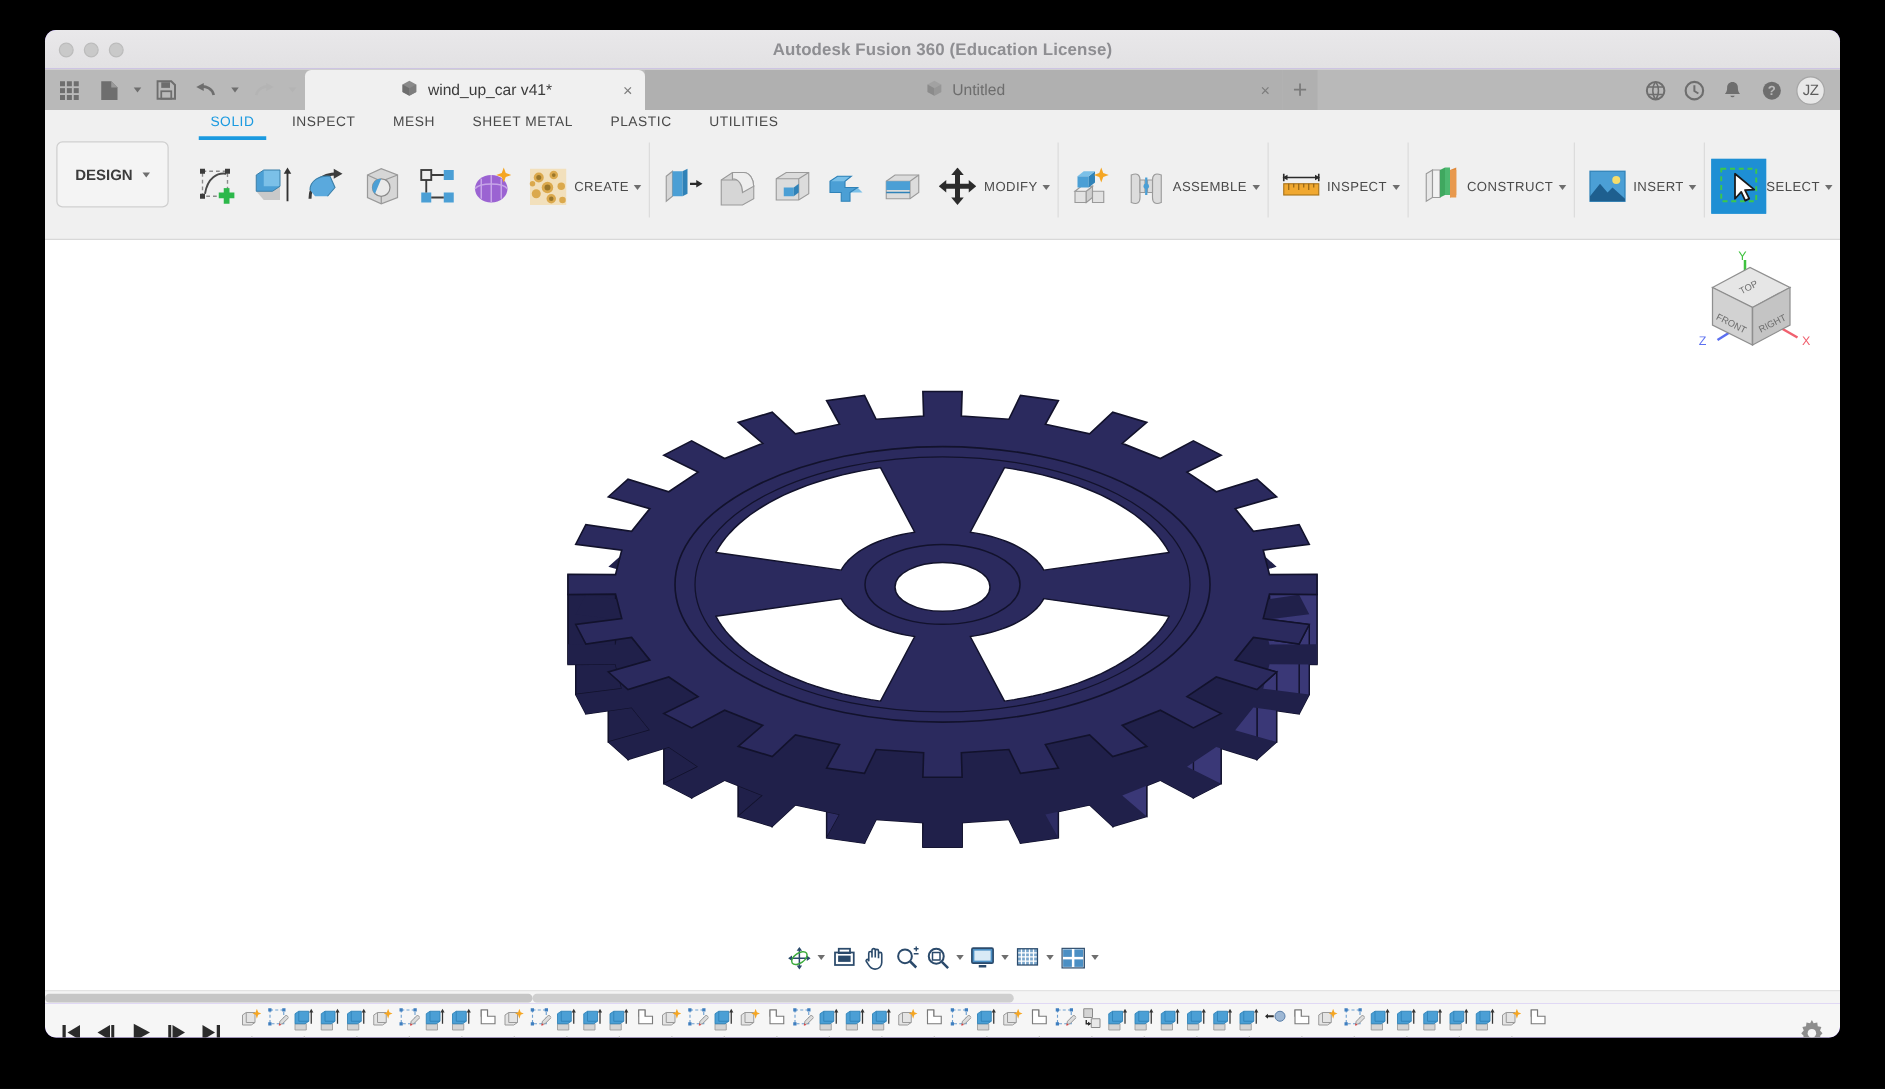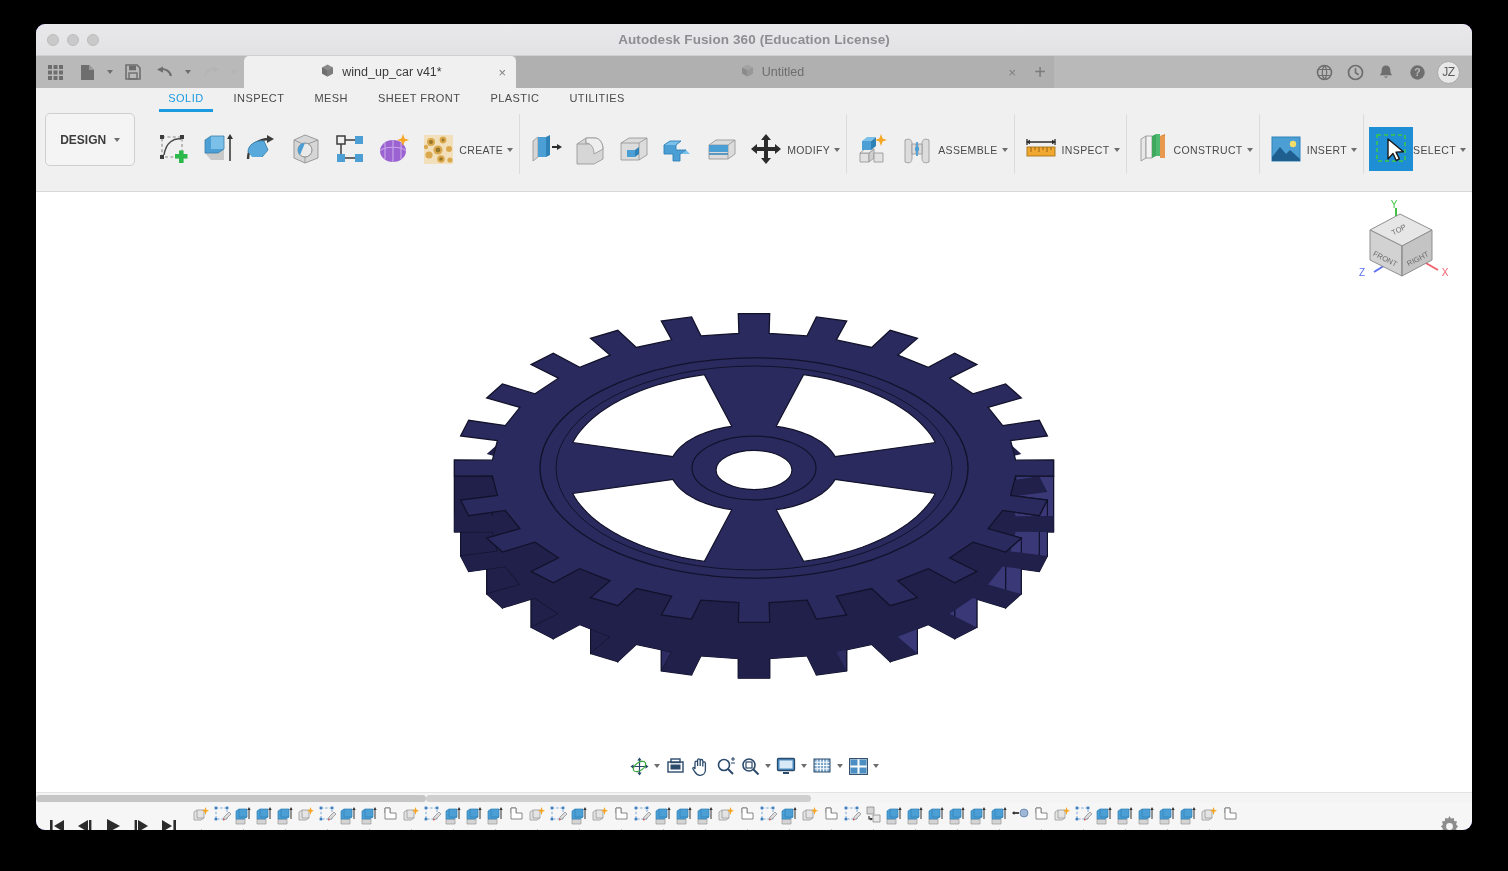--- a/index.html
+++ b/index.html
@@ -366,21 +366,21 @@
       <div id="design-btn">
         <span>DESIGN</span>
         <i class="caret"></i>
       </div>
 
       <div id="ribbon-tabs-wrap">
         <div id="ribbon-tabs">
           <div class="rtab active">SOLID</div>
           <div class="rtab">INSPECT</div>
           <div class="rtab">MESH</div>
-          <div class="rtab">SHEET FRONT</div>
+          <div class="rtab">SHEET METAL</div>
           <div class="rtab">PLASTIC</div>
           <div class="rtab">UTILITIES</div>
         </div>
 
         <div id="ribbon-panels">
 
           <div class="panel">
             <div class="panel-row">
               <div class="tool">
                 <svg width="34" height="34" viewBox="0 0 34 34">

